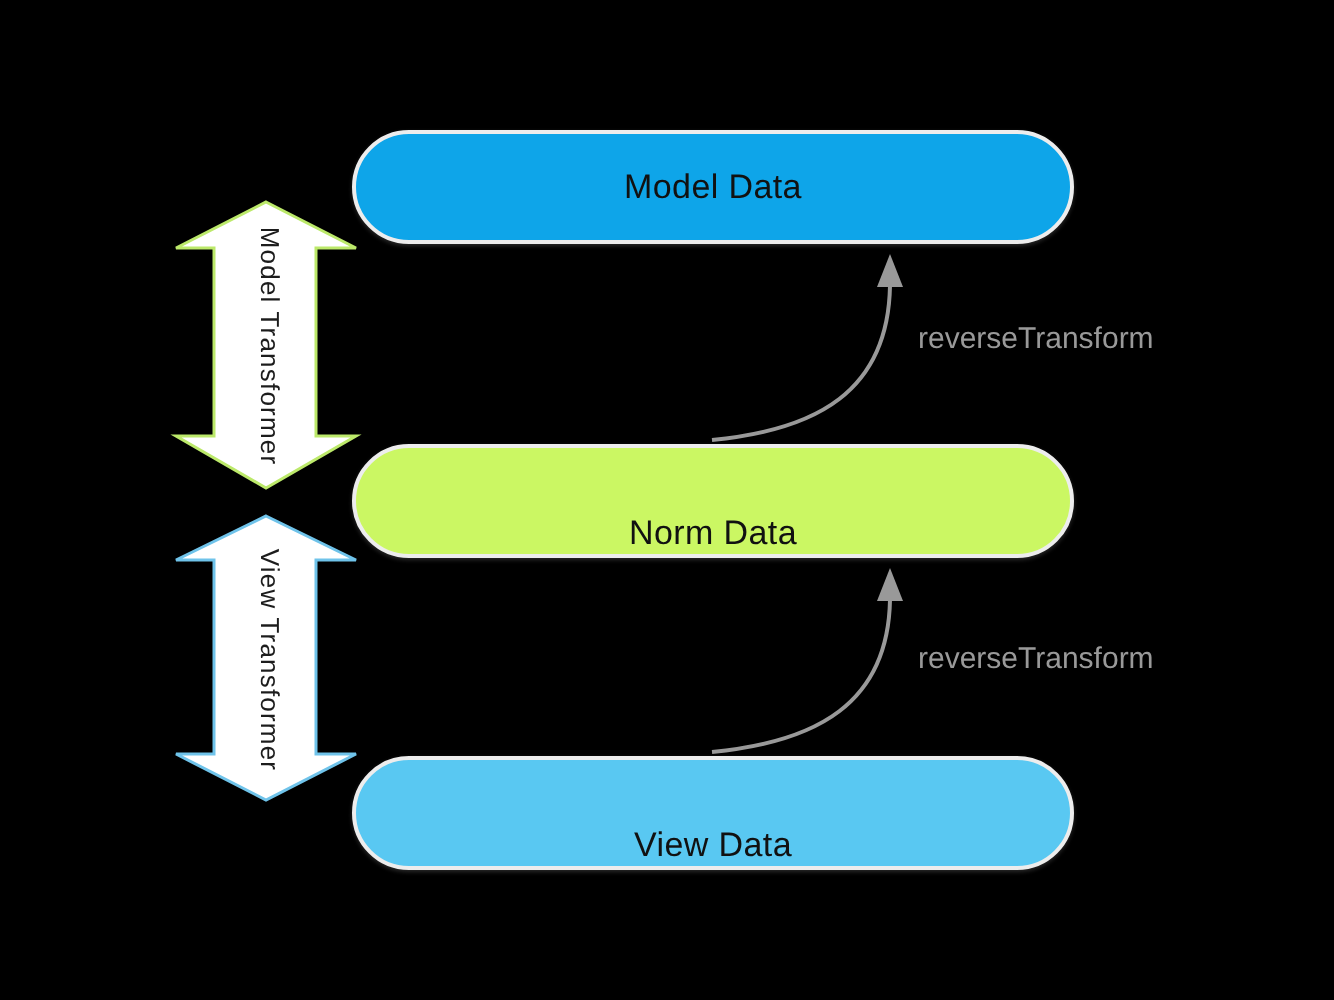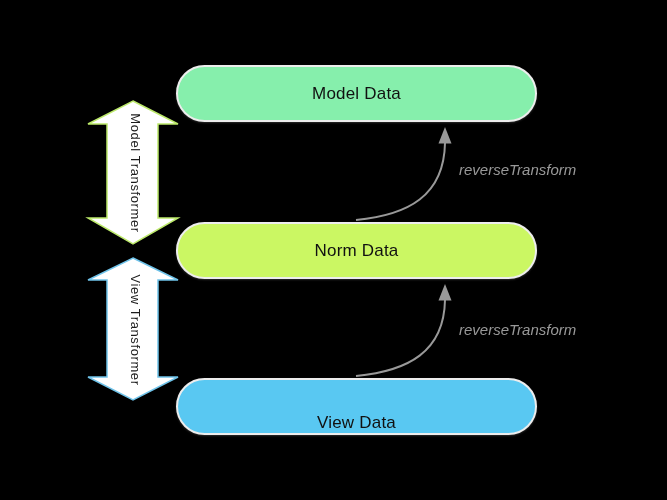--- a/index.html
+++ b/index.html
@@ -58,35 +58,34 @@
   #vlabel-view  { left: 135px; top: 330px; }
 
   .rev-label {
     position: absolute;
     left: 459px;
     font-size: 15px;
     line-height: 18px;
     color: #9a9a9a;
     white-space: nowrap;
     z-index: 3;
-    font-style: italic;
   }
   #rev-label-1 { top: 161px; }
   #rev-label-2 { top: 321px; }
 </style>
 </head>
 <body>
 
 <div id="canvas">
 
-  <div class="pill" id="pill-model" style="background-color: #86efac;">
+  <div class="pill" id="pill-model" style="background-color: #0ea5e9;">
     <span class="pill-label">Model Data</span>
   </div>
 
-  <div class="pill" id="pill-norm" style="background-color: rgb(203, 247, 99);">
+  <div class="pill" id="pill-norm" style="background-color: rgb(203, 247, 99); align-items: flex-end;">
     <span class="pill-label">Norm Data</span>
   </div>
 
   <div class="pill" id="pill-view" style="background-color: rgb(89, 200, 242);">
     <span class="pill-label">View Data</span>
   </div>
 
   <svg id="arrow-layer" width="667" height="500" viewBox="0 0 667 500">
 
     <polygon points="133,101 178,124 158,124 158,218 178,218 133,244 88,218 107,218 107,124 88,124" fill="#ffffff" stroke-width="1.5" stroke-linejoin="miter" stroke="#BCE96A"></polygon>

